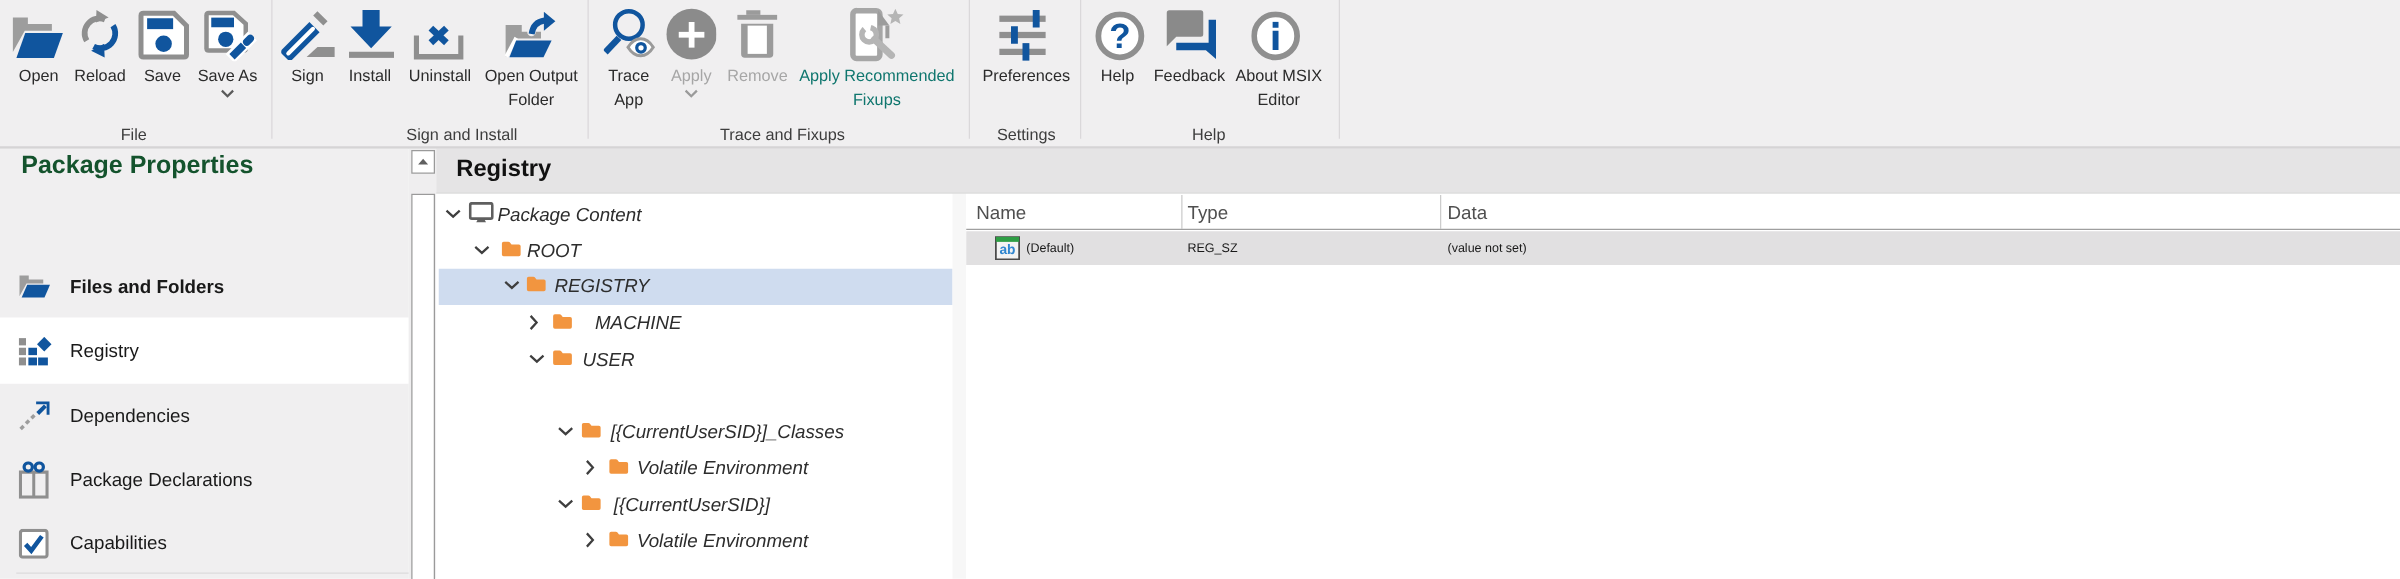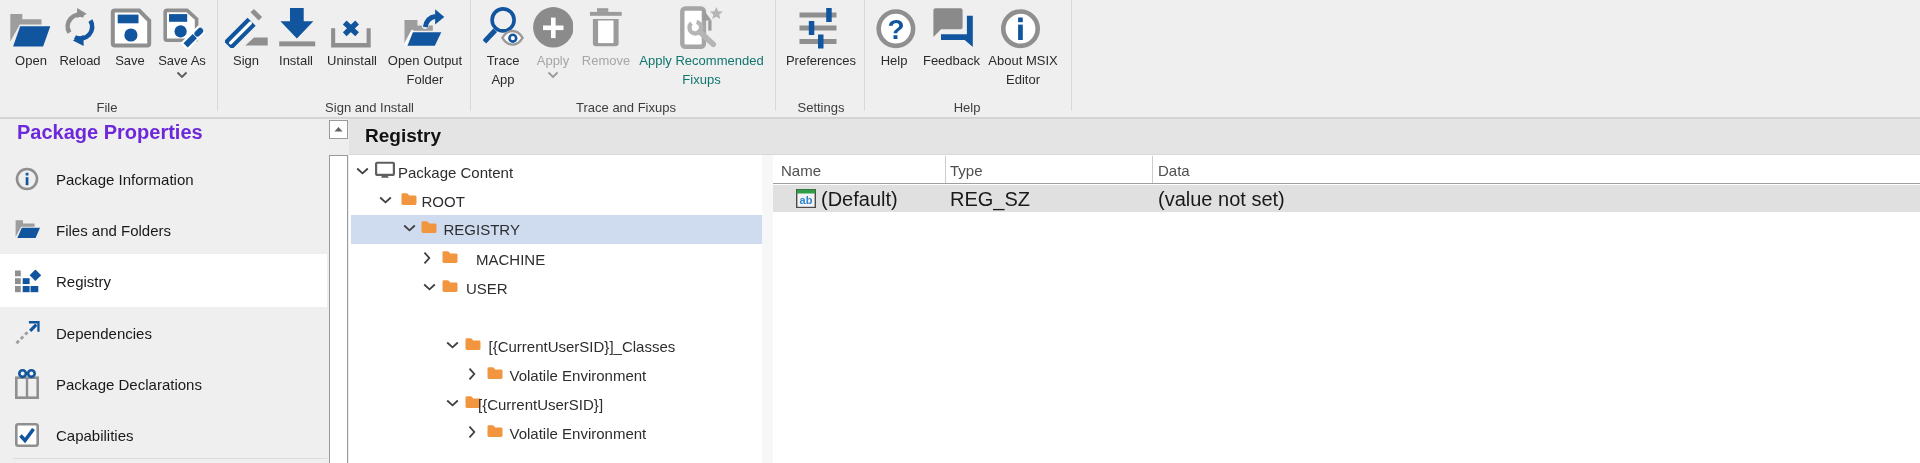--- a/index.html
+++ b/index.html
@@ -11,55 +11,55 @@
   .gsep { position:absolute; top:0; width:1px; height:111px; background:#dad8da; }
   .glabel { position:absolute; top:100px; height:16px; font-size:13px; color:#3d3d3d;
     text-align:center; }
   .rlabel { position:absolute; top:52px; font-size:13px; color:#2b2b2b; text-align:center;
     line-height:18.5px; white-space:pre; }
   .dis { color:#a6a6a6; }
   .dis2 { color:#0f766e; }
   #sidebar { position:absolute; left:0; top:119px; width:327px; height:344px;
     background:#f0eff0; }
   #sbtitle { position:absolute; left:17px; top:2px; font-size:20px; font-weight:bold;
-    color:#6d28d9; }
+    color:#14532d; }
   .sbrow { position:absolute; left:0; width:327px; height:51px; }
   .sbrow.sel { background:#ffffff; }
   .sbtext { position:absolute; left:56px; top:50%; transform:translateY(-50%);
     font-size:15px; color:#191919; }
   .sbicon { position:absolute; left:15px; top:50%; transform:translateY(-50%);
     line-height:0; }
   #scrollstrip { position:absolute; left:327px; top:119px; width:22px; height:344px;
     background:#efeeef; }
   #scrollstrip .btn { position:absolute; left:2px; width:19px; background:#fff;
     border:1px solid #9a9a9a; }
   #hband { position:absolute; left:349px; top:119px; width:1571px; height:36px;
     background:#e5e4e5; border-bottom:1px solid #d9d9d9; }
   #hband .title { position:absolute; left:16px; top:6px; font-size:19px;
     font-weight:bold; color:#111; }
   #tree { position:absolute; left:349px; top:155px; width:413px; height:308px;
     background:#fff; }
-  .trow { position:absolute; left:0; width:413px; height:29px; }
+  .trow { position:absolute; left:0; width:413px; height:29px;font-style:italic; }
   .trow.sel { background:#cfdcef; left:2px; width:411px; }
   .tlabel { position:absolute; top:50%; transform:translateY(-50%); font-size:15px;
     color:#2d2d2d; white-space:pre; }
   .chev { position:absolute; top:calc(50% - 1.5px); transform:translateY(-50%); line-height:0; }
   .ticon { position:absolute; top:calc(50% - 2.5px); transform:translateY(-50%); line-height:0; }
   #split { position:absolute; left:762px; top:155px; width:11px; height:308px;
     background:#f7f7f7; }
   #table { position:absolute; left:773px; top:155px; width:1147px; height:308px;
     background:#fff; }
   .thsep { position:absolute; top:1px; width:1px; height:27px; background:#cccccc; }
   .thead { position:absolute; top:7px; font-size:15px; color:#4f4f4f;text-align:right; }
   #thline { position:absolute; left:0; top:28px; width:1147px; height:1px;
     background:#9f9f9f; }
   #trowdata { position:absolute; left:0; top:30px; width:1147px; height:27px;
     background:#e1e0e1; }
   #trowdata span { position:absolute; top:50%; transform:translateY(-50%);
-    font-size:20px; color:#191919; }
+    font-size:10px; color:#191919; }
 </style>
 </head>
 <body>
 <div id="ribbon">
   <div class="gsep" style="left:217px"></div>
   <div class="gsep" style="left:470px"></div>
   <div class="gsep" style="left:775px"></div>
   <div class="gsep" style="left:864px"></div>
   <div class="gsep" style="left:1071px"></div>
   <div class="glabel" style="left:57px;width:100px;">File</div>
@@ -203,29 +203,21 @@
 Fixups</div>
   <div class="rlabel" style="left:771px;width:100px;">Preferences</div>
   <div class="rlabel" style="left:864px;width:60px;">Help</div>
   <div class="rlabel" style="left:911px;width:81px;">Feedback</div>
   <div class="rlabel" style="left:972px;width:102px;">About MSIX
 Editor</div>
 </div>
 
 <div id="sidebar">
   <div id="sbtitle">Package Properties</div>
-  <div class="sbrow" style="top:34px;">
-    <span class="sbicon"><svg width="24" height="24" viewBox="0 0 24 24">
-      <circle cx="12" cy="12" r="10" fill="none" stroke="#8f8f8f" stroke-width="2.6"></circle>
-      <rect x="10.7" y="5.8" width="2.7" height="2.7" fill="#10559e"></rect>
-      <rect x="10.7" y="10.2" width="2.7" height="8" fill="#10559e"></rect>
-    </svg></span>
-    <span class="sbtext">Package Information</span>
-  </div>
-  <div class="sbrow" style="top:85px;">
+  <div class="sbrow" style="top:85px;font-weight:bold;">
     <span class="sbicon"><svg width="26" height="21" viewBox="0 0 26 21">
       <path fill="#9d9d9d" d="M0.6,17.5 L0.6,0.8 L8,0.8 L8,4 L19.6,4 L19.6,7.2 L6.2,7.2 Z"></path>
       <path fill="#10559e" d="M6.8,8.3 L25,8.3 L20.6,18.4 L2.3,18.4 Z"></path>
     </svg></span>
     <span class="sbtext">Files and Folders</span>
   </div>
   <div class="sbrow sel" style="top:135px;height:53px;">
     <span class="sbicon"><svg width="27" height="23" viewBox="0 0 27 23">
       <rect x="0" y="1" width="5.8" height="5.8" fill="#8f8f8f"></rect>
       <rect x="0" y="8.7" width="5.8" height="5.9" fill="#8f8f8f"></rect>
@@ -342,21 +334,21 @@
         </svg></span>
     <span class="tlabel" style="left:160.5px;">Volatile Environment</span>
   </div>
   <div class="trow" style="top:234.5px;">
     <span class="chev" style="left:97px;"><svg width="13" height="8" viewBox="0 0 13 8">
           <polyline points="1.2,1.5 6.5,6.3 11.8,1.5" fill="none" stroke="#3f3f3f" stroke-width="1.8"></polyline>
         </svg></span>
     <span class="ticon" style="left:115.5px;"><svg width="16" height="13" viewBox="0 0 16 13">
           <path fill="#f2953f" d="M1.9,0.8 H5.7 Q6.4,0.8 6.8,1.3 L8.2,3.1 H14.1 Q15.5,3.1 15.5,4.5 V11.1 Q15.5,12.5 14.1,12.5 H1.9 Q0.5,12.5 0.5,11.1 V2.2 Q0.5,0.8 1.9,0.8 Z"></path>
         </svg></span>
-    <span class="tlabel" style="left:129px;">[{CurrentUserSID}]</span>
+    <span class="tlabel" style="left:142px;">[{CurrentUserSID}]</span>
   </div>
   <div class="trow" style="top:263.5px;">
     <span class="chev" style="left:119px;"><svg width="8" height="13" viewBox="0 0 8 13">
           <polyline points="1.5,1.2 6.3,6.5 1.5,11.8" fill="none" stroke="#3f3f3f" stroke-width="1.8"></polyline>
         </svg></span>
     <span class="ticon" style="left:138px;"><svg width="16" height="13" viewBox="0 0 16 13">
           <path fill="#f2953f" d="M1.9,0.8 H5.7 Q6.4,0.8 6.8,1.3 L8.2,3.1 H14.1 Q15.5,3.1 15.5,4.5 V11.1 Q15.5,12.5 14.1,12.5 H1.9 Q0.5,12.5 0.5,11.1 V2.2 Q0.5,0.8 1.9,0.8 Z"></path>
         </svg></span>
     <span class="tlabel" style="left:160.5px;">Volatile Environment</span>
   </div>

